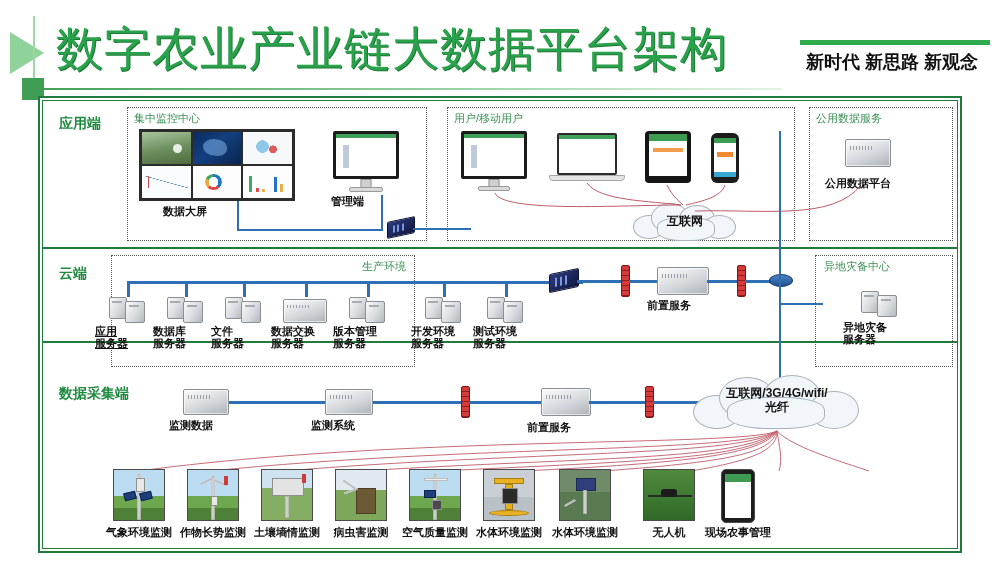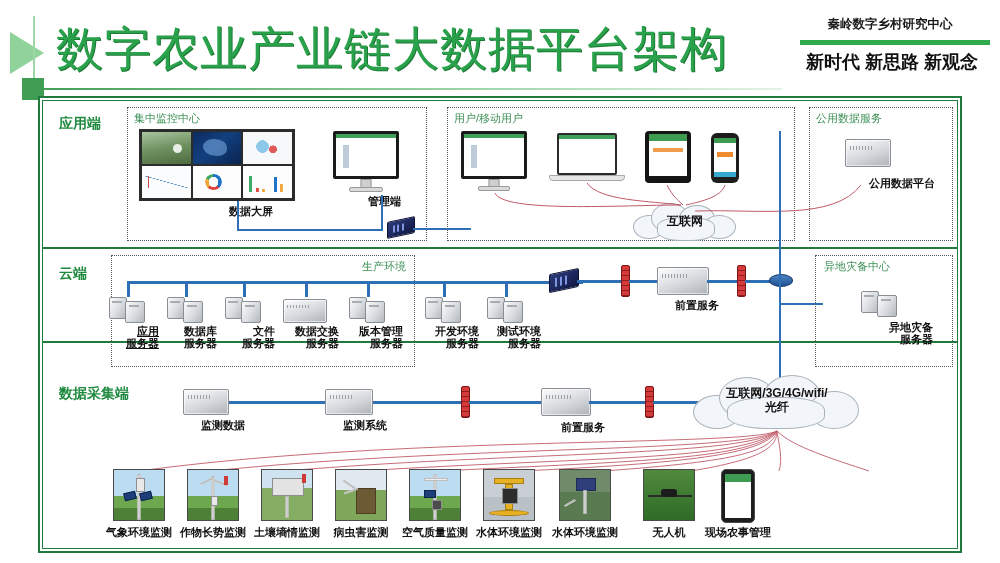--- a/index.html
+++ b/index.html
@@ -83,21 +83,21 @@
     position: absolute;
     border: 1.5px dotted #555;
   }
   .group-title {
     position: absolute; top: 3px; font-size: 11px;
     color: #3c8f55; white-space: nowrap; font-weight: normal;
   }
 
   .node-label {
     position: absolute; font-size: 11px; font-weight: bold;
-    color: #111; text-align: right; white-space: pre-line;
+    color: #111; text-align: left; white-space: pre-line;
     line-height: 1.12;
   }
 
   
   .wire-h { position: absolute; background: #2f6fb5; height: 3px; }
   .wire-v { position: absolute; background: #2f6fb5; width: 3px; }
   .wire-h.thin { height: 2px; }
   .wire-v.thin { width: 2px; }
 
   
@@ -316,21 +316,20 @@
 </head>
 <body>
 
 <div id="root">
 
   <div class="hdr-triangle"></div>
   <div class="hdr-vline"></div>
   <div class="hdr-hline"></div>
   <div class="hdr-square"></div>
   <div class="page-title">数字农业产业链大数据平台架构</div>
-  <div class="brand-sub">秦岭数字乡村研究中心</div>
   <div class="brand-bar"></div>
   <div class="brand-slogan">新时代  新思路  新观念</div>
 
   <div class="frame-outer">
   <div class="frame-inner">
 
     <div class="layer" style="top:0; height:148px;">
       <div class="layer-label" style="left:16px; top:14px;">应用端</div>
 
       <div class="group-box" style="left:84px; top:6px; width:300px; height:134px;">

